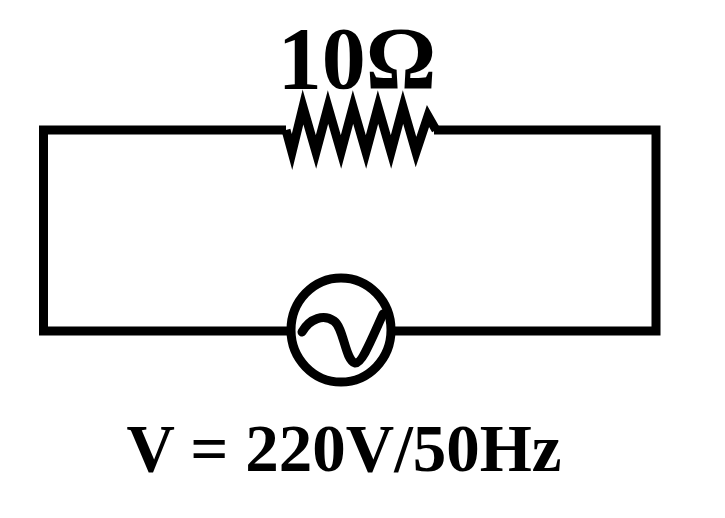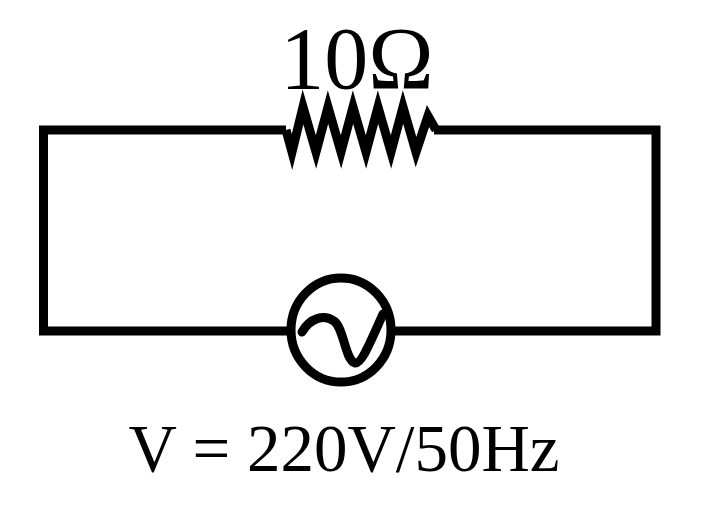--- a/index.html
+++ b/index.html
@@ -8,20 +8,21 @@
     width: 725px;
     height: 518px;
     background: #ffffff;
     overflow: hidden;
   }
   .stage {
     position: relative;
     width: 725px;
     height: 374px;
     background: #ffffff;
+    font-weight: bold;
   }
   svg.circuit {
     display: block;
     width: 725px;
     height: 518px;
   }
   .wire {
     fill: none;
     stroke-width: 9;
     stroke-linejoin: miter;

